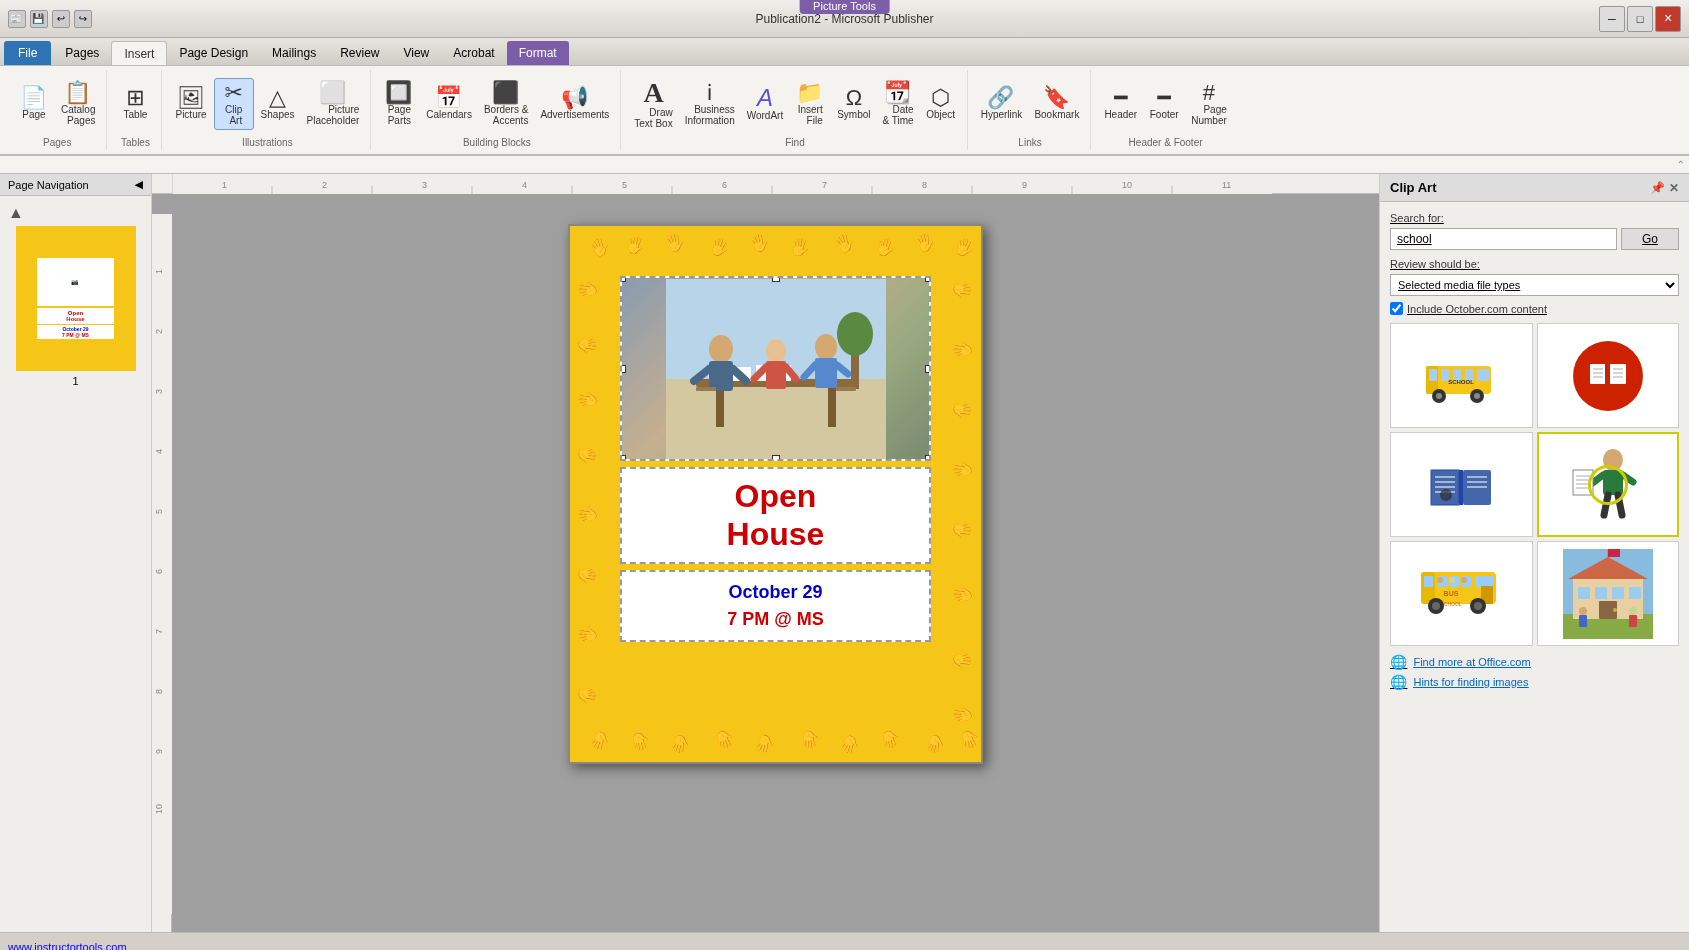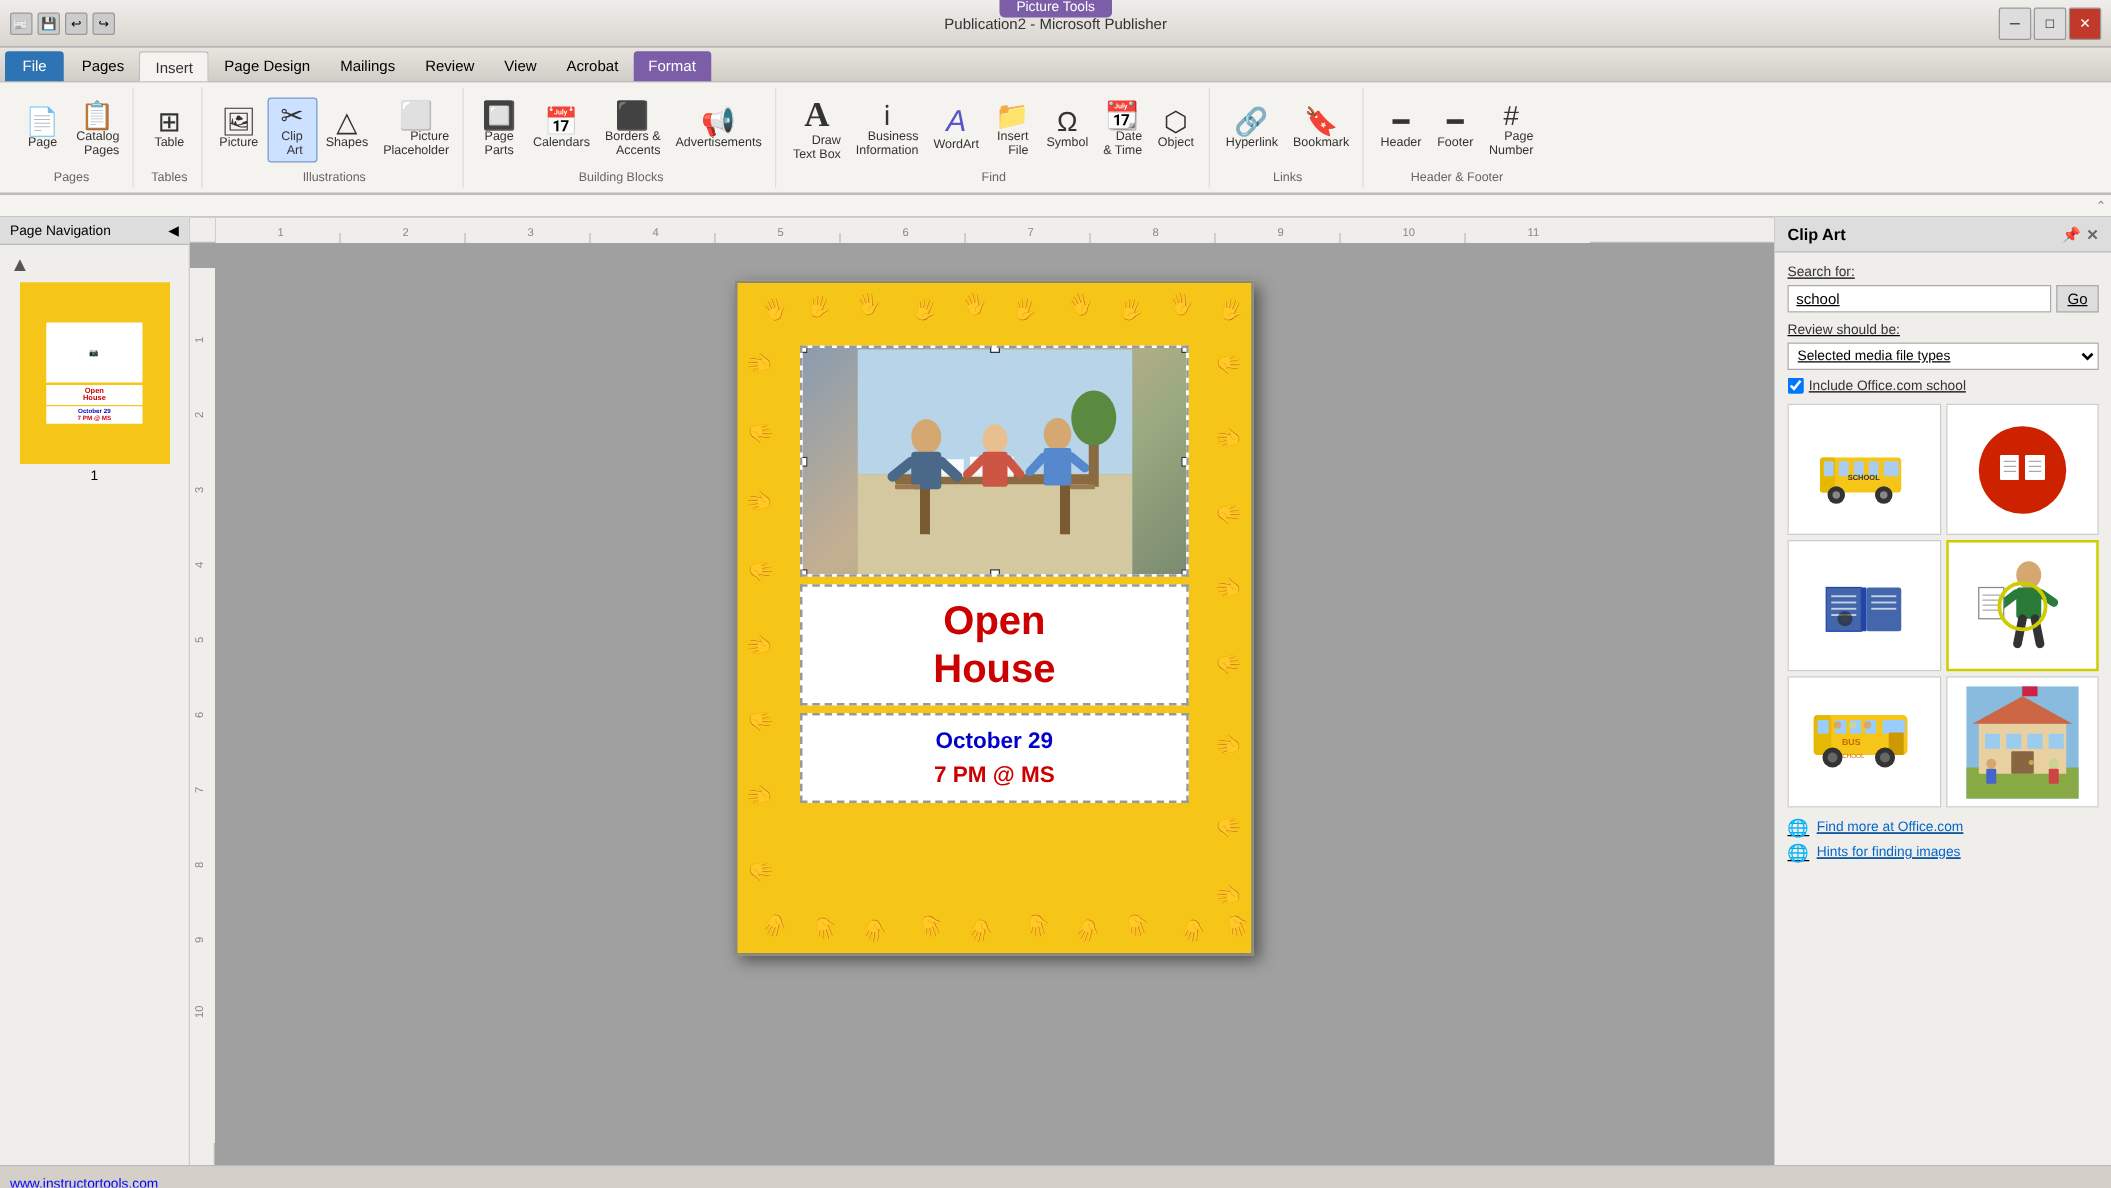--- a/index.html
+++ b/index.html
@@ -250,21 +250,21 @@
       margin-bottom: 6px;
     }
     .pub-time {
       color: #cc0000;
       font-size: 18px;
       font-weight: bold;
     }
 
     
     .clipart-panel {
-      width: 270px;
+      width: 310px;
       background: #f0eeeb;
       border-left: 1px solid #ccc;
       display: flex;
       flex-direction: column;
     }
     .clipart-header {
       background: #ddd;
       padding: 6px 10px;
       font-size: 13px;
       font-weight: bold;
@@ -281,21 +281,21 @@
     .clipart-search-input {
       flex: 1;
       border: 1px solid #aaa;
       padding: 3px 6px;
       font-size: 12px;
       background: white;
     }
     .clipart-go-btn {
       background: #ddd;
       border: 1px solid #aaa;
-      padding: 3px 8px;
+      padding: 3px 20px;
       cursor: pointer;
       font-size: 12px;
     }
     .clipart-results-label { font-size: 11px; margin-bottom: 4px; color: #333; }
     .clipart-media-row { display: flex; gap: 4px; margin-bottom: 6px; align-items: center; border-radius: 10px; }
     .clipart-media-select {
       flex: 1;
       border: 1px solid #aaa;
       padding: 3px;
       font-size: 11px;
@@ -767,21 +767,21 @@
       <div class="clipart-results-label">Review should be:</div>
       <div class="clipart-media-row">
         <select class="clipart-media-select">
           <option>Selected media file types</option>
           <option>All media file types</option>
         </select>
       </div>
 
       <div class="clipart-checkbox-row">
         <input type="checkbox" class="clipart-checkbox" checked="" style="">
-        <span class="clipart-checkbox-label">Include Office.com school</span>
+        <span class="clipart-checkbox-label">Include October.com content</span>
       </div>
 
       <div class="clipart-grid">
 
         <div class="clipart-item">
           <svg width="80" height="60" viewBox="0 0 80 60">
 
             <rect x="5" y="20" width="65" height="28" fill="#f5c518" rx="3"></rect>
             <rect x="5" y="20" width="12" height="28" fill="#e6b800" rx="2"></rect>
             <rect x="8" y="23" width="8" height="12" fill="#aaccee" rx="1"></rect>

